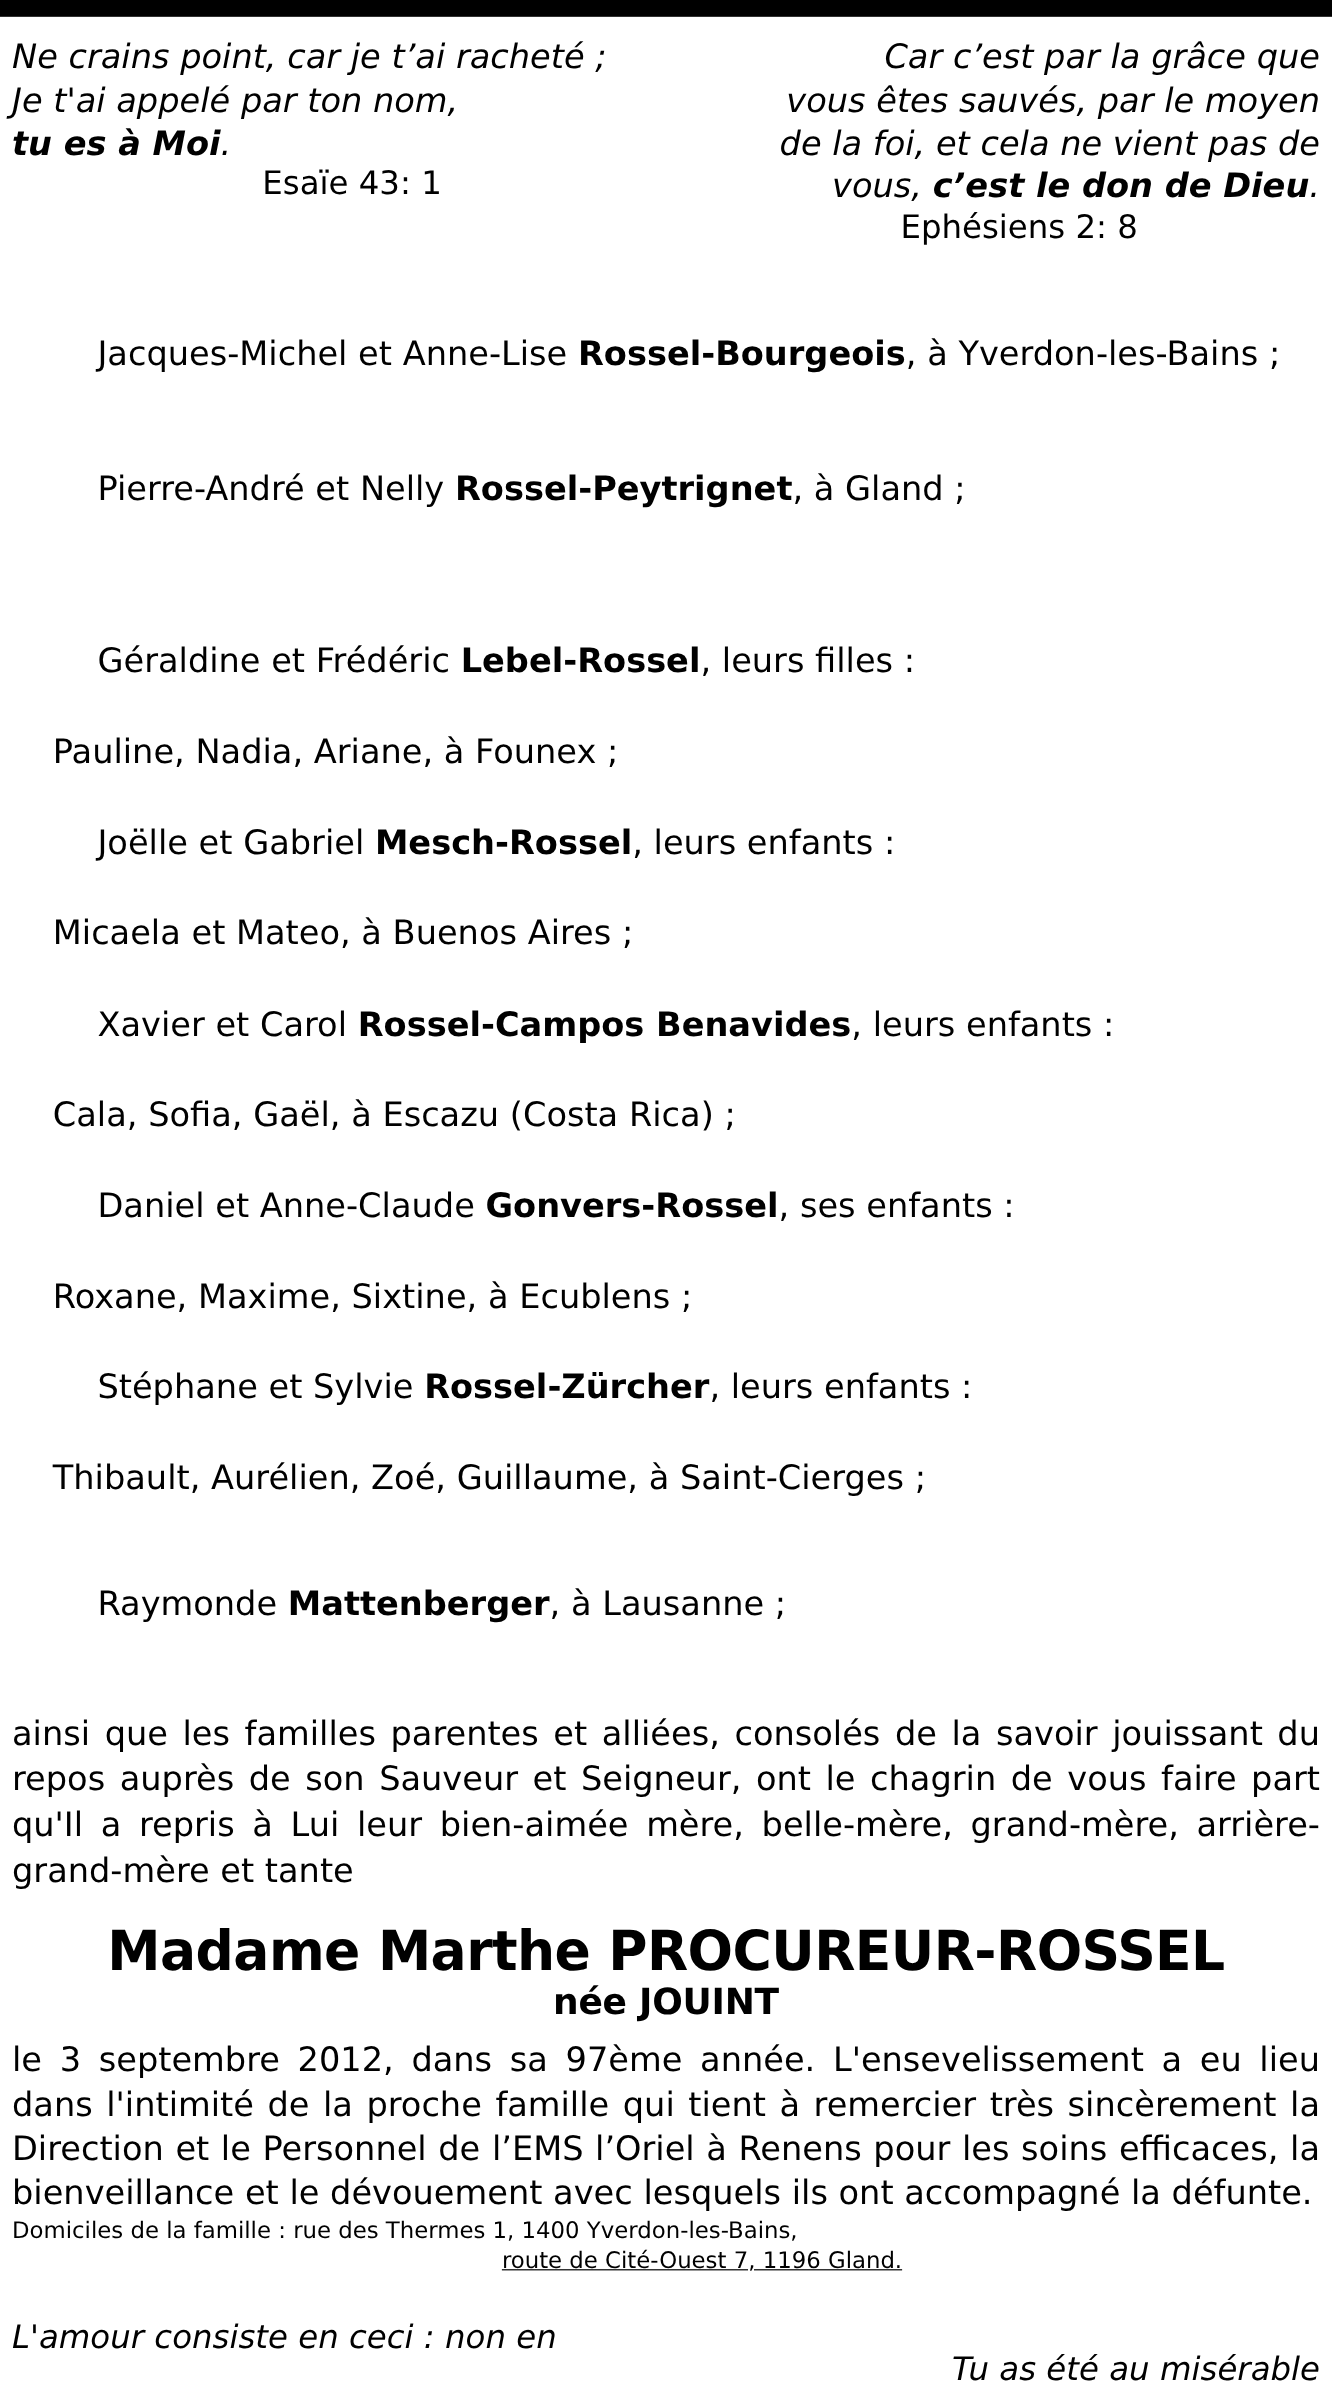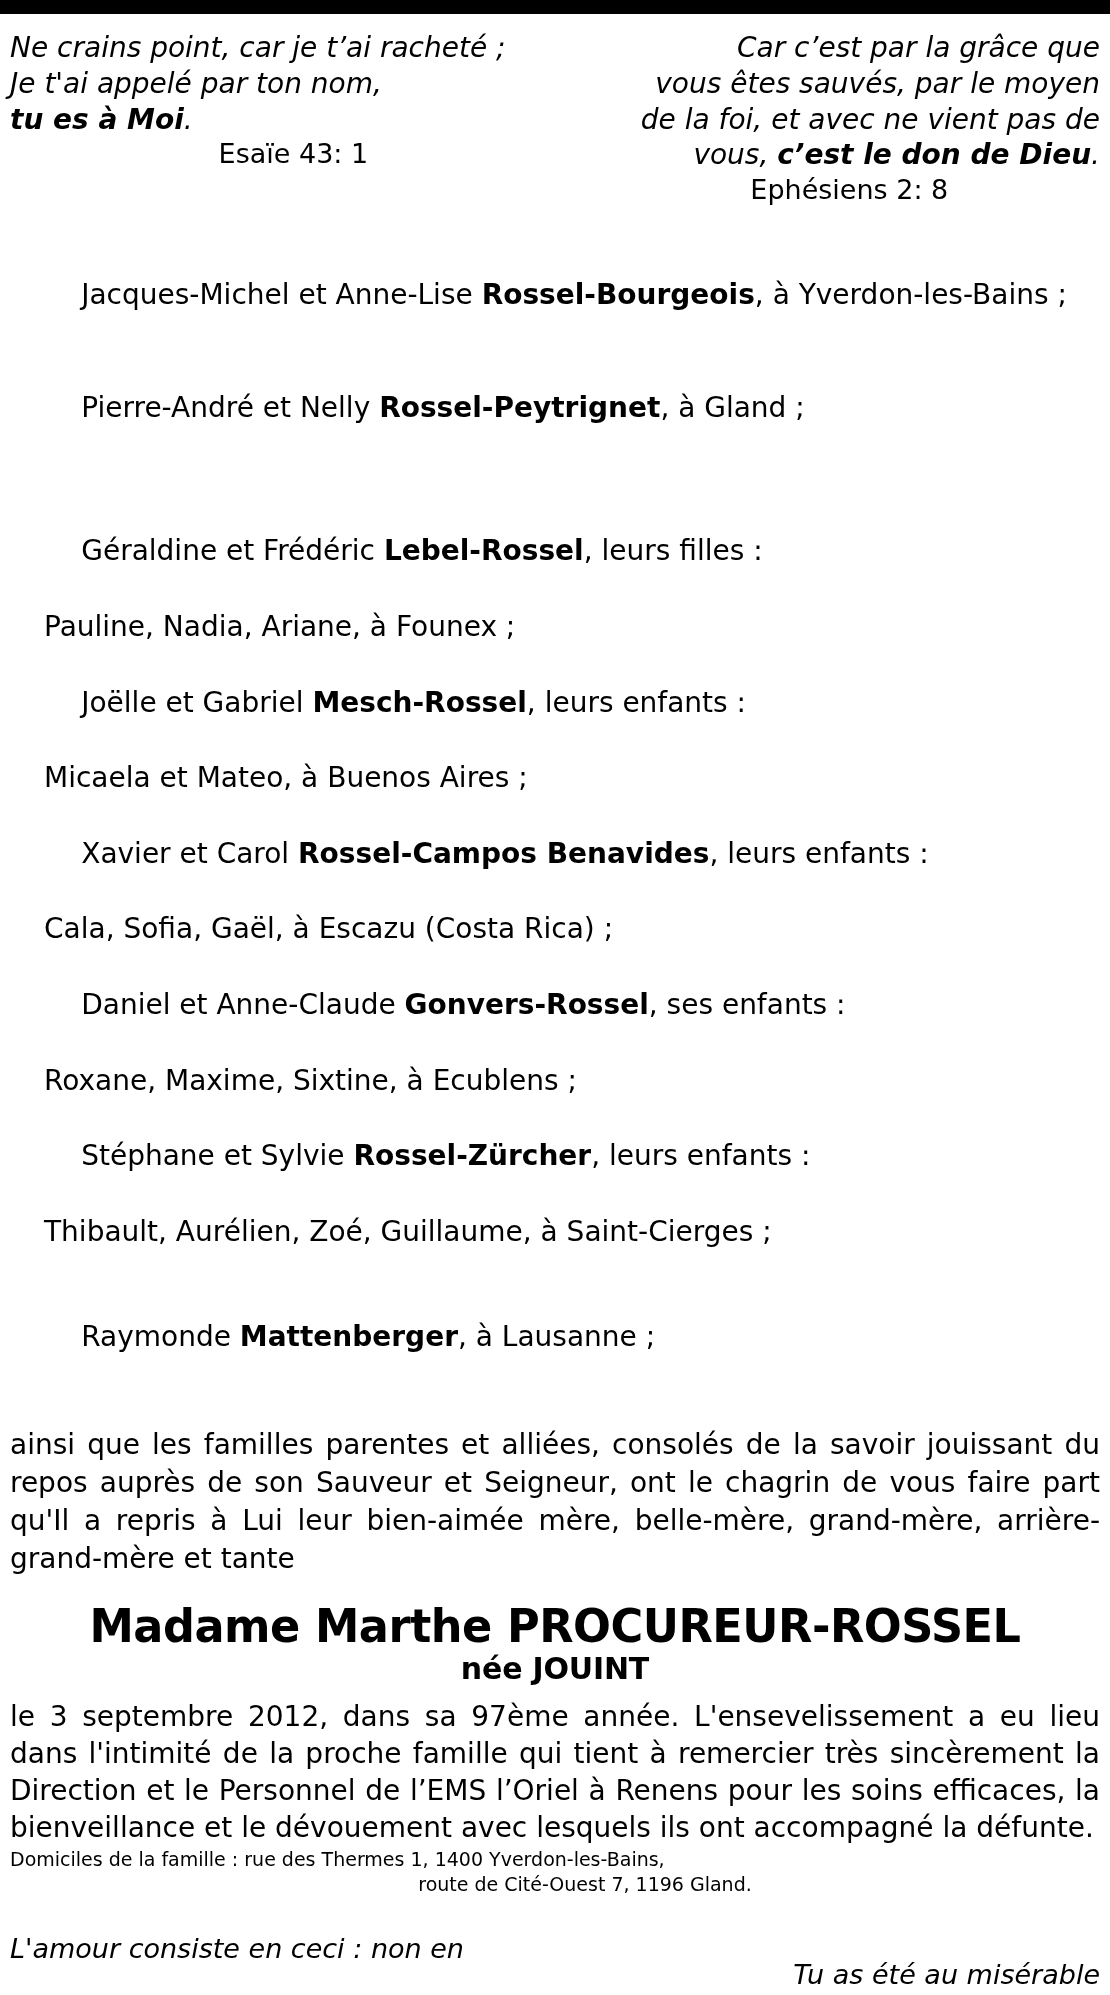--- a/index.html
+++ b/index.html
@@ -117,20 +117,21 @@
     margin: 0;
   }
   .domicile-line {
     font-size: 19px;
     line-height: 1.33;
   }
   .domicile-second {
     display: block;
     text-align: center;
     padding-left: 60px;
+    text-decoration: underline;
   }
 
   
   .verses-bottom {
     display: flex;
     justify-content: space-between;
     align-items: flex-start;
     margin-top: 34px;
   }
   .vb-left {
@@ -163,21 +164,21 @@
       <div class="verse-left">
         <div>Ne crains point, car je t’ai racheté ;</div>
         <div>Je t'ai appelé par ton nom,</div>
         <div><b>tu es à Moi</b><span>.</span></div>
         <div class="verse-ref verse-ref-left">Esaïe 43: 1</div>
       </div>
 
       <div class="verse-right">
         <div>Car c’est par la grâce que</div>
         <div>vous êtes sauvés, par le moyen</div>
-        <div>de la foi, et avec ne vient pas de</div>
+        <div>de la foi, et cela ne vient pas de</div>
         <div><span>vous, </span><b>c’est le don de Dieu</b><span>.</span></div>
         <div class="verse-ref verse-ref-right">Ephésiens 2: 8</div>
       </div>
 
     </div>
 
     <div class="family-block">
       <div class="family-line">
         <span>Jacques-Michel et Anne-Lise </span><b>Rossel-Bourgeois</b><span>, à Yverdon-les-Bains ;</span>
       </div>

